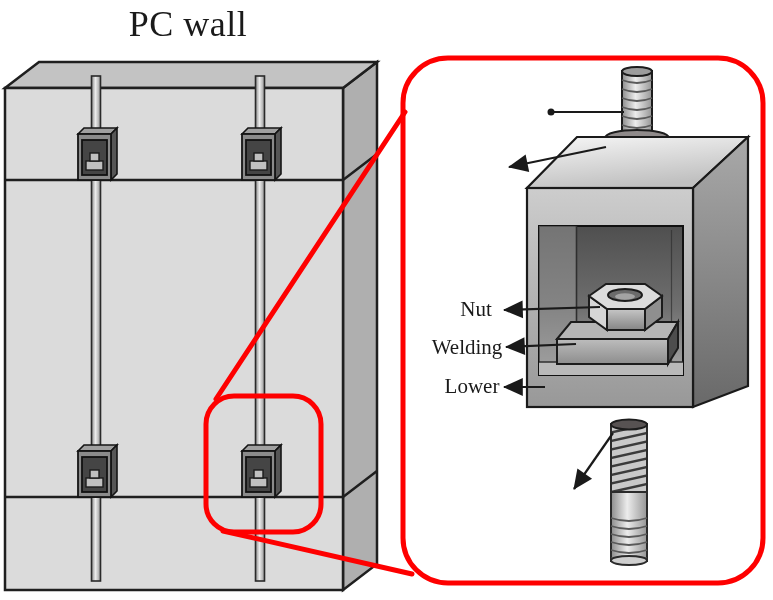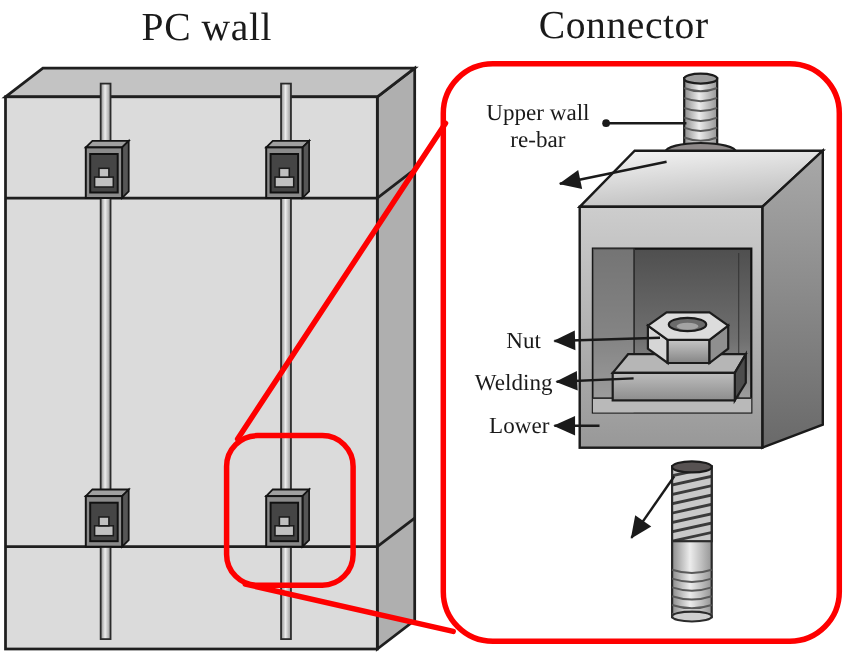--- a/index.html
+++ b/index.html
@@ -202,20 +202,17 @@
         <line x1="509" y1="167" x2="606" y2="147" marker-start="url(#arrTxt)"></line>
         <line x1="504" y1="310" x2="600" y2="307" marker-start="url(#arrTxt)"></line>
         <line x1="506" y1="347" x2="576" y2="344" marker-start="url(#arrTxt)"></line>
         <line x1="504" y1="387" x2="545" y2="387" marker-start="url(#arrTxt)"></line>
         <line x1="574" y1="489" x2="613" y2="433" marker-start="url(#arrTxt)"></line>
       </g>
     </g>
   </svg>
 
   <div class="lbl title" style="left:188px;top:25px;">PC wall</div>
-  <div class="lbl title" style="left:567px;top:23px;">Connector</div>
-
-  <div class="lbl part-label" style="left:489px;top:115px;">Upper wall
-re-bar</div>
+
   <div class="lbl part-label" style="left:476px;top:310px;">Nut</div>
   <div class="lbl part-label" style="left:467px;top:348px;">Welding</div>
   <div class="lbl part-label" style="left:472px;top:387px;">Lower</div>
 </div>
 
 </body></html>

